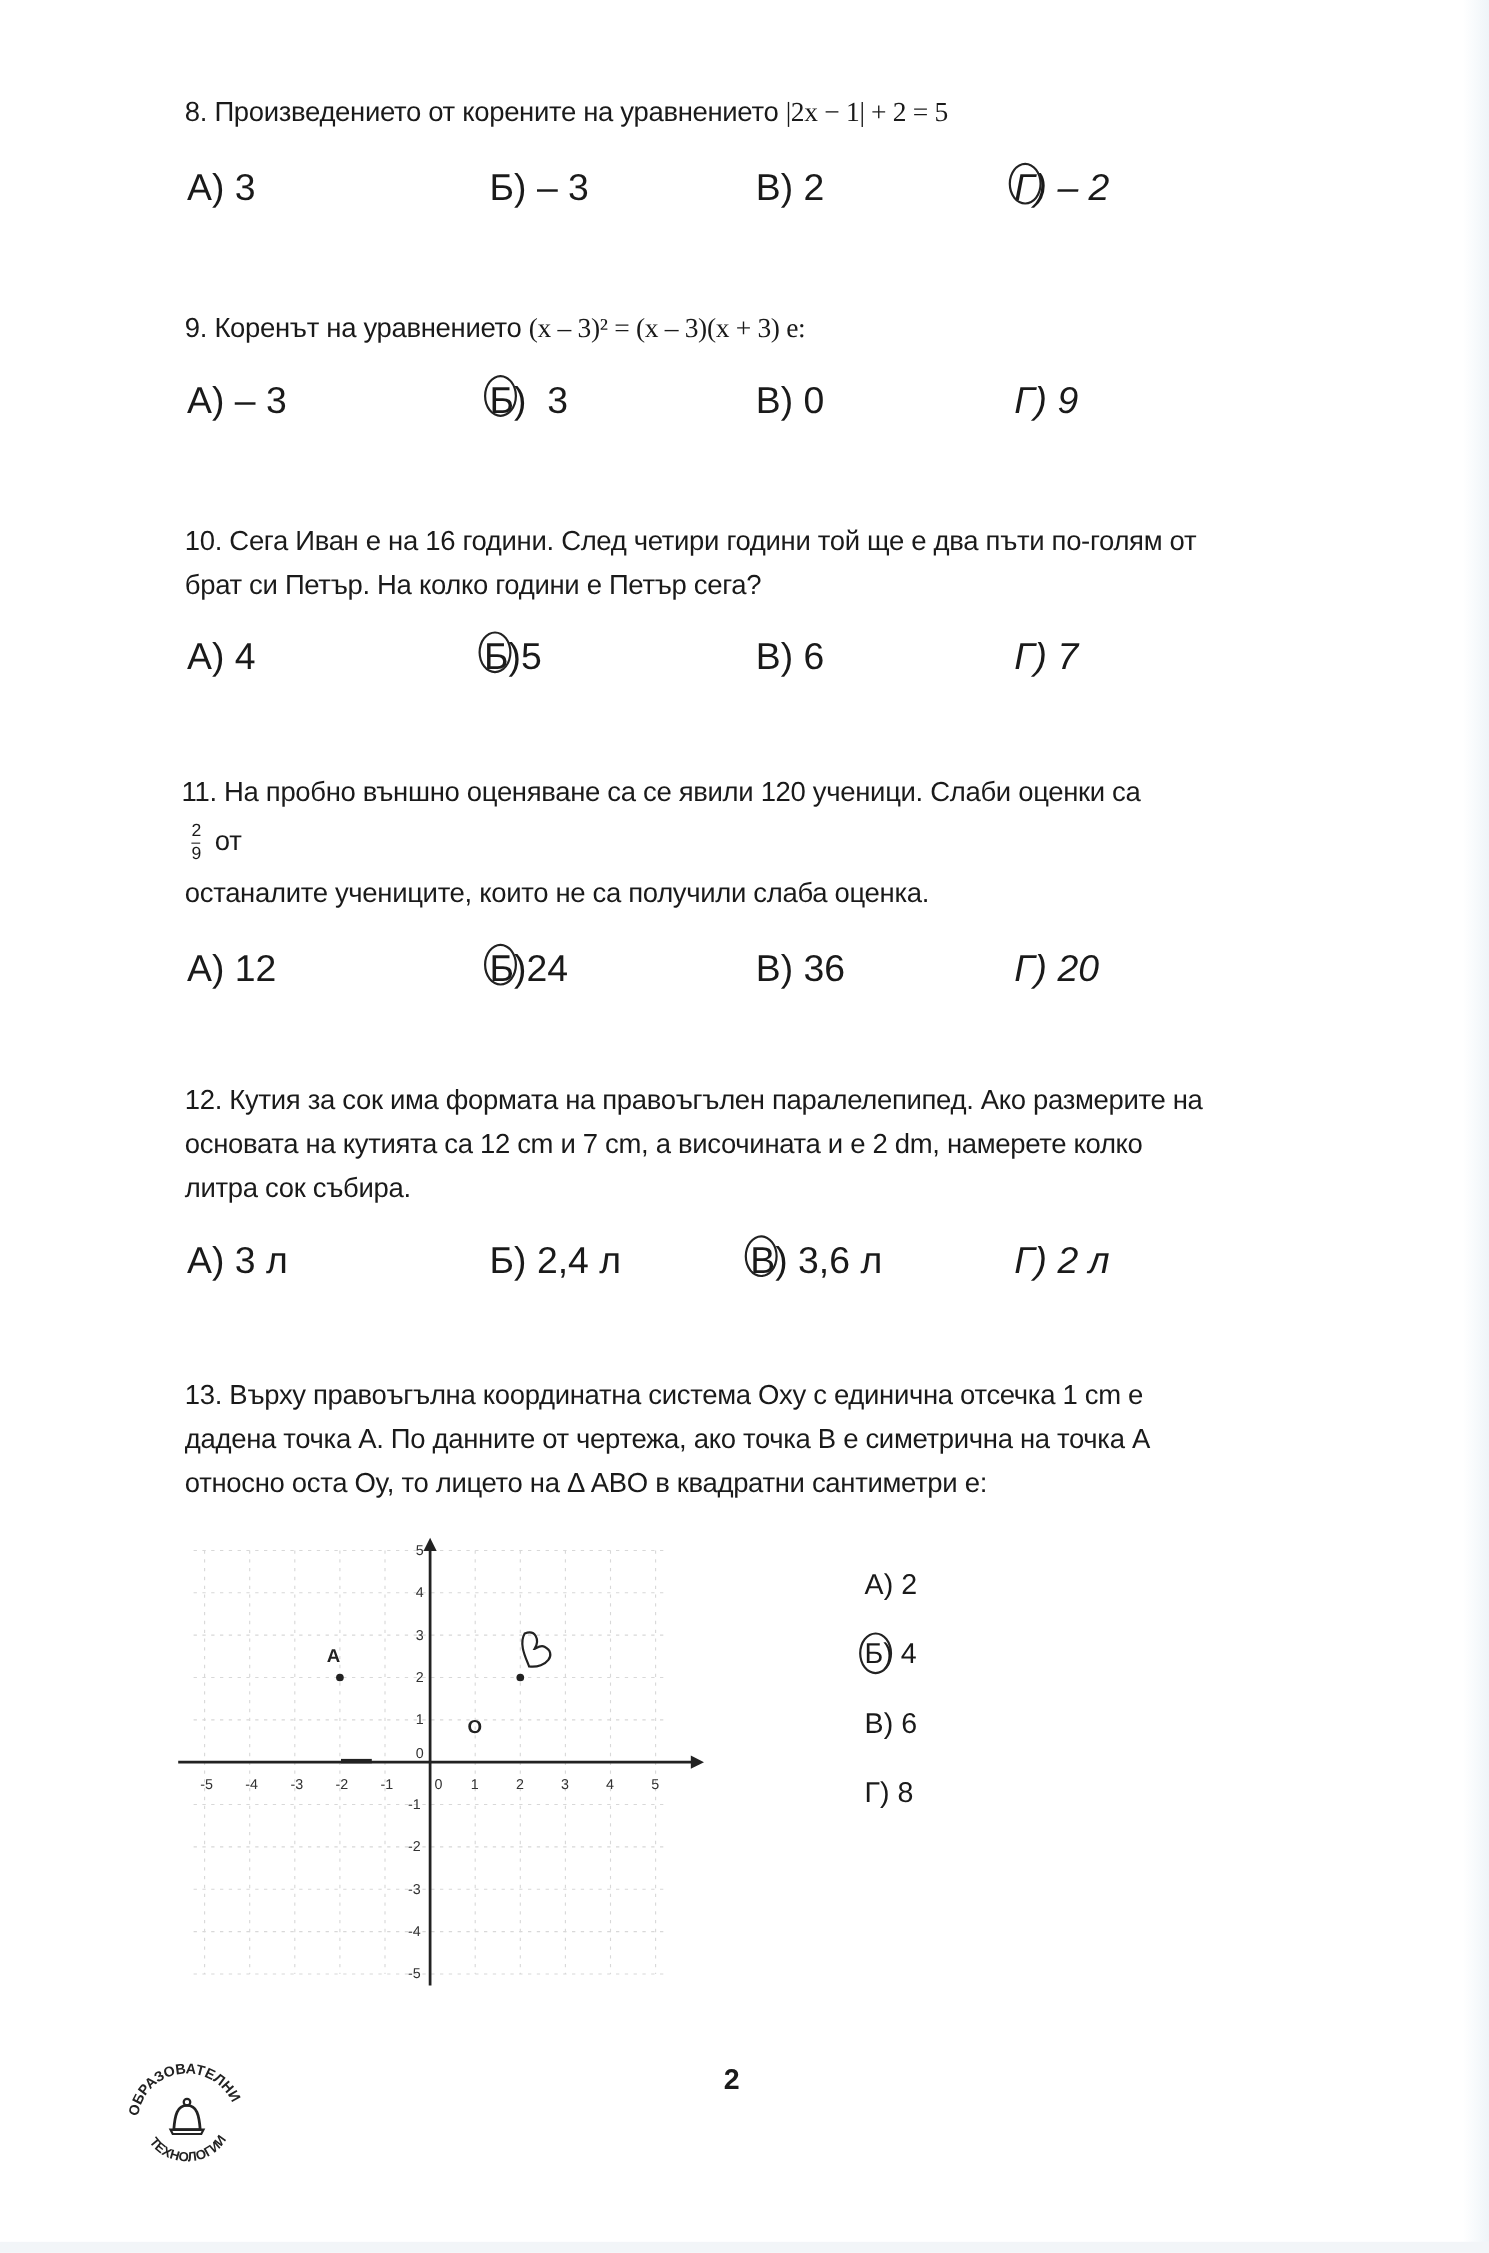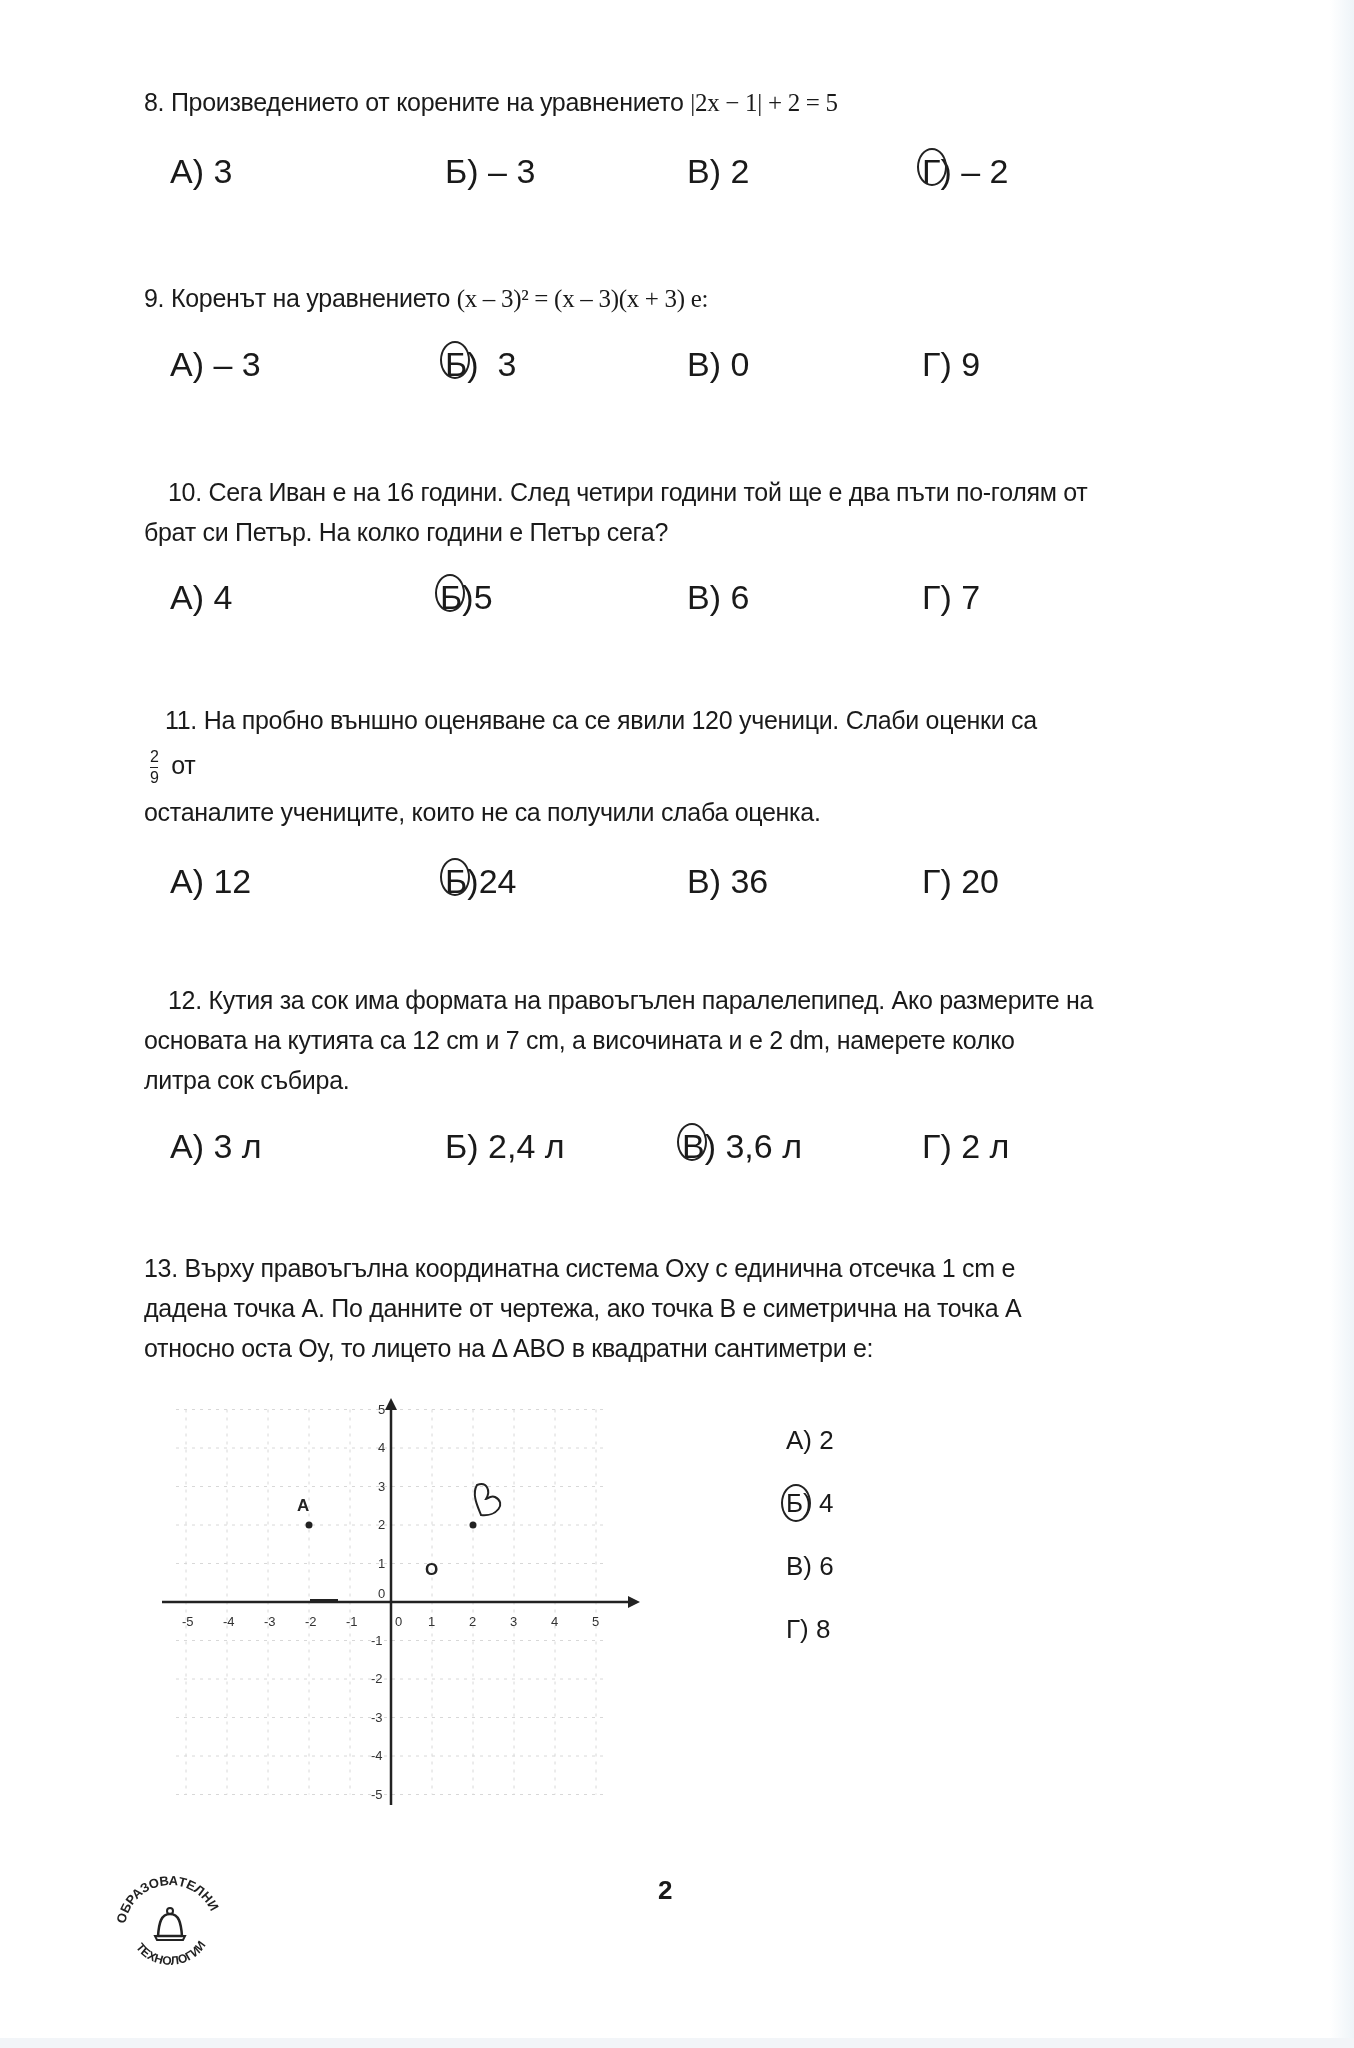--- a/index.html
+++ b/index.html
@@ -10,30 +10,30 @@
     color: #1a1a1a;
   }
   .right-edge {
     position: absolute; right: 0; top: 0; width: 24px; height: 2048px;
     background: linear-gradient(to right, #ffffff, #eef4f8);
   }
   .bottom-edge {
     position: absolute; left: 0; bottom: 0; width: 1354px; height: 10px;
     background: #f2f5f8;
   }
-  .q { position: absolute; left: 144px; width: 1060px; font-size: 25px; line-height: 41px; letter-spacing: -0.3px; }
+  .q { position: absolute; left: 168px; width: 1060px; font-size: 25px; line-height: 41px; letter-spacing: -0.3px; }
   .q p { margin: 0; }
   .opts { position: absolute; left: 170px; width: 900px; height: 40px; font-size: 34px; }
   .opt { position: absolute; top: 0; white-space: nowrap; }
   .opt .letter { position: relative; display: inline-block; }
   .opt.circled .letter::after {
     content: ""; position: absolute; left: -5px; top: -4px; width: 26px; height: 34px;
     border: 2px solid #222; border-radius: 50%;
   }
-  .c1 { left: 0; } .c2 { left: 275px; text-align: center; } .c3 { left: 517px; } .c4 { left: 752px; }
+  .c1 { left: 0; } .c2 { left: 275px; text-align: center; } .c3 { left: 517px; } .c4 { left: 752px; font-style: italic; }
   .math { font-family: "Liberation Serif", serif; font-style: normal; }
   .frac { display: inline-flex; flex-direction: column; align-items: center; vertical-align: middle; font-size: 16px; line-height: 16px; margin: 0 6px; }
   .frac .bar { width: 8px; border-top: 1.5px solid #222; margin: 2px 0; }
   .vopts { position: absolute; left: 770px; top: 1425px; font-size: 26px; }
   .vopts .opt { position: absolute; left: 16px; }
   .graph { position: absolute; left: 150px; top: 1390px; width: 500px; height: 420px; }
   .page-number { position: absolute; left: 658px; top: 1875px; font-size: 26px; font-weight: bold; }
   .logo { position: absolute; left: 110px; top: 1870px; width: 120px; height: 110px; }
 </style>
 </head>

